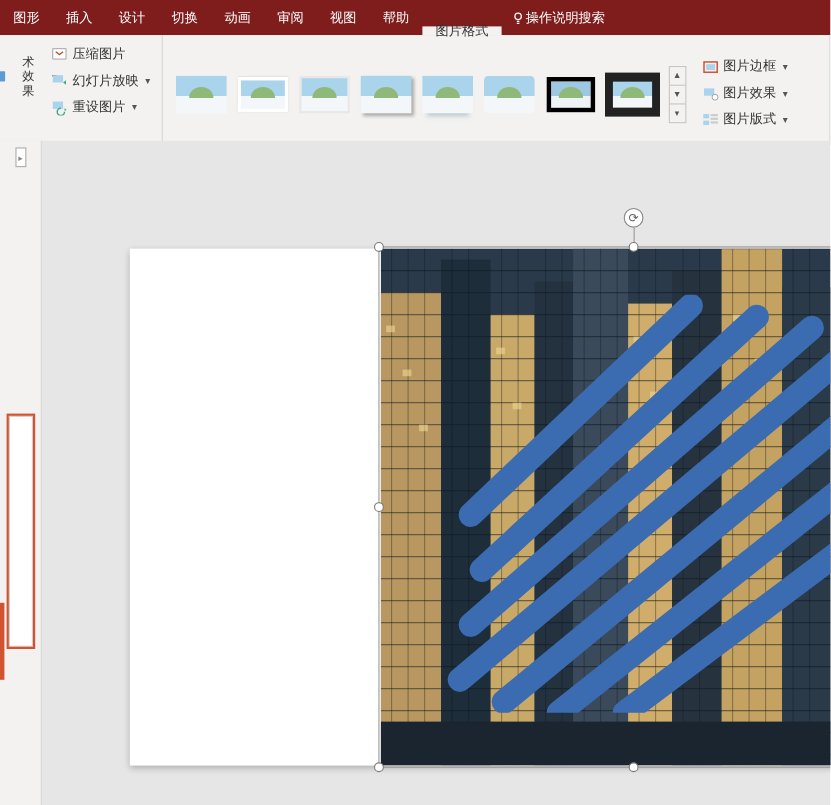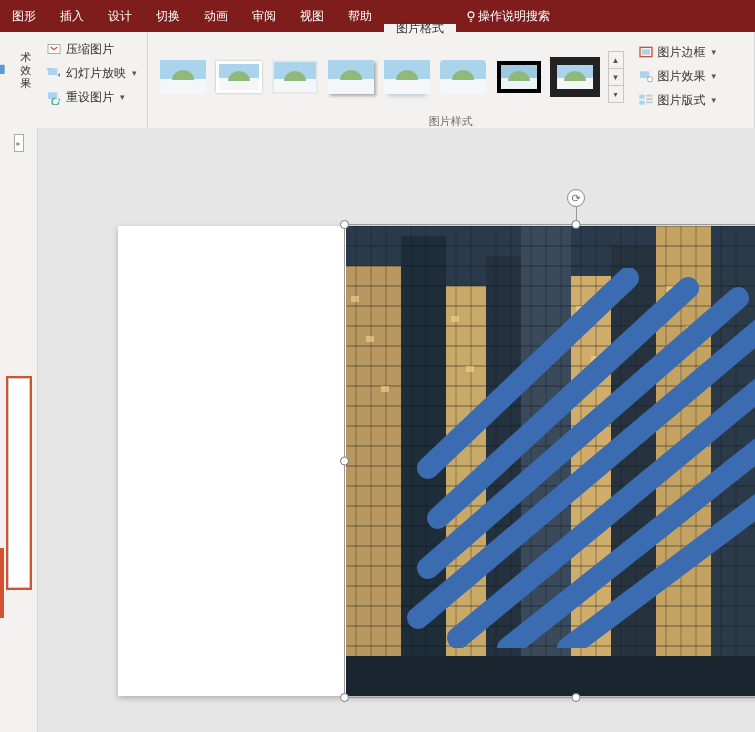--- a/index.html
+++ b/index.html
@@ -411,21 +411,20 @@
               <rect x="12" y="4" width="10" height="3" fill="#ccc"></rect>
               <rect x="12" y="9" width="10" height="3" fill="#ccc"></rect>
               <rect x="2" y="13" width="8" height="6" fill="#a9d4ec"></rect>
               <rect x="12" y="14" width="10" height="3" fill="#ccc"></rect>
             </svg>
           <span>图片版式</span>
           <span class="chev">▾</span>
         </div>
       </div>
     </div>
-    <div class="ribbon-group-label">图片样式</div>
   </div>
 
 
 </div>
 
 <div class="editor">
   <div class="slide-thumbs">
     <div class="expand-handle">▸</div>
     <div class="thumb active"></div>
   </div>

